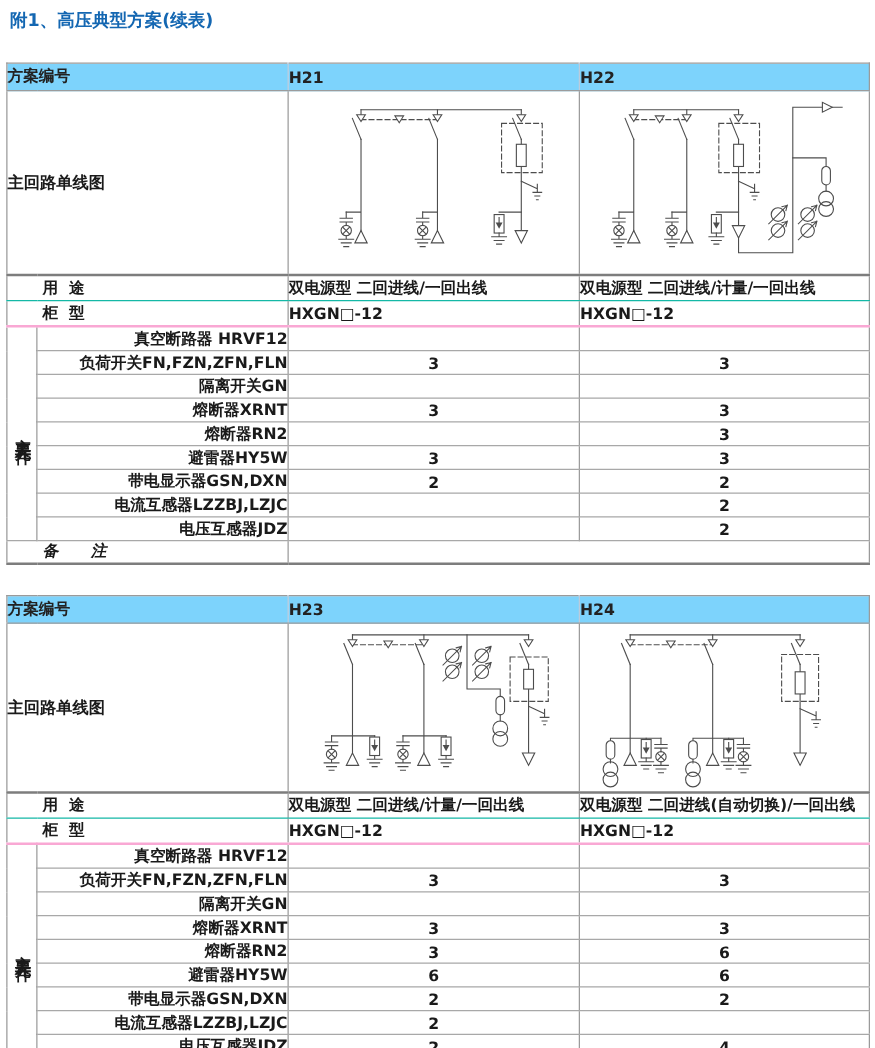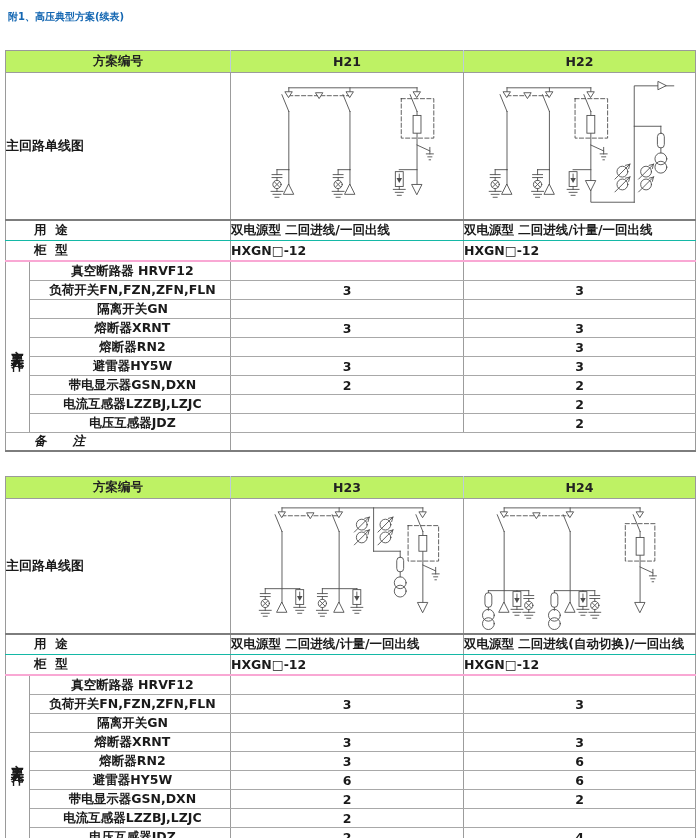--- a/index.html
+++ b/index.html
@@ -1,38 +1,38 @@
 <!DOCTYPE html>
 <html><head>
 <meta charset="utf-8">
 <style>
   html,body{margin:0;padding:0;background:#ffffff;}
   body{width:700px;font-family:"DejaVu Sans","Liberation Sans",sans-serif;color:#1a1a1a;}
-  .page-title{color:#1467b2;font-size:10px;font-weight:bold;margin:8px 0 0 8px;line-height:18px;}
+  .page-title{color:#1467b2;font-size:14px;font-weight:bold;margin:8px 0 0 8px;line-height:18px;}
   .tbl-wrap{margin:24px 0 0 5px;}
   table{border-collapse:collapse;width:690px;table-layout:fixed;border:1px solid #9a9a9a;border-bottom:2px solid #787878;}
   col.c-strip{width:24px;} col.c-label{width:201px;} col.c-val{width:233px;} col.c-val2{width:232px;}
   th,td{padding:0;font-size:12.5px;font-weight:bold;vertical-align:middle;}
-  tr.head-row th{background:#bef264;height:21px;text-align:center;color:#222;
+  tr.head-row th{background:#7dd3fc;height:21px;text-align:left;color:#222;
     border-bottom:1px solid #9c9c9c;border-right:1px solid #bccbdb;}
   tr.head-row th:last-child{border-right:none;margin-top:12px;}
   td.vr{border-right:1px solid #9c9c9c;}
   tr.diag-row td{border-bottom:2px solid #7d7d7d;}
   td.diag-label{font-size:13px;}
   td.diag-cell{text-align:center;}
   td.diag-cell svg{display:block;margin:1px auto;}
   tr.info-row td{height:19px;}
   tr.info-row td.lbl{padding-left:28px;white-space:pre;text-align:left;}
   tr.info-row td.val{text-align:left;}
   tr.usage-row td{border-bottom:1px solid #14b8a6;}
   tr.cab-row td{border-bottom:2px solid #f9a8d4;}
   tr.comp-row td{height:18px;border-bottom:1px solid #a8a8a8;}
   td.strip{border-right:1px solid #9c9c9c;border-bottom:1px solid #9c9c9c;text-align:center;}
   .vtext{writing-mode:vertical-rl;text-orientation:upright;letter-spacing:3px;font-size:13px;font-weight:bold;display:inline-block;line-height:1;}
-  td.clabel{padding-left:5px;text-align:center;}
+  td.clabel{padding-left:5px;text-align:right;}
   td.cval{text-align:center;}
   tr.remark-row td{height:17px;border-bottom:2px solid #7d7d7d;font-style:italic;}
   tr.remark-row td.lbl{padding-left:28px;white-space:pre;text-align:left;}
   
   .ln path,.ln circle,.ln rect{stroke:#4d4d4d;stroke-width:0.9;fill:none;stroke-linecap:square;}
   .ln .wf{fill:#ffffff;}
   .ln .dash{stroke-dasharray:4 2.5;}
 </style>
 </head>
 <body>

